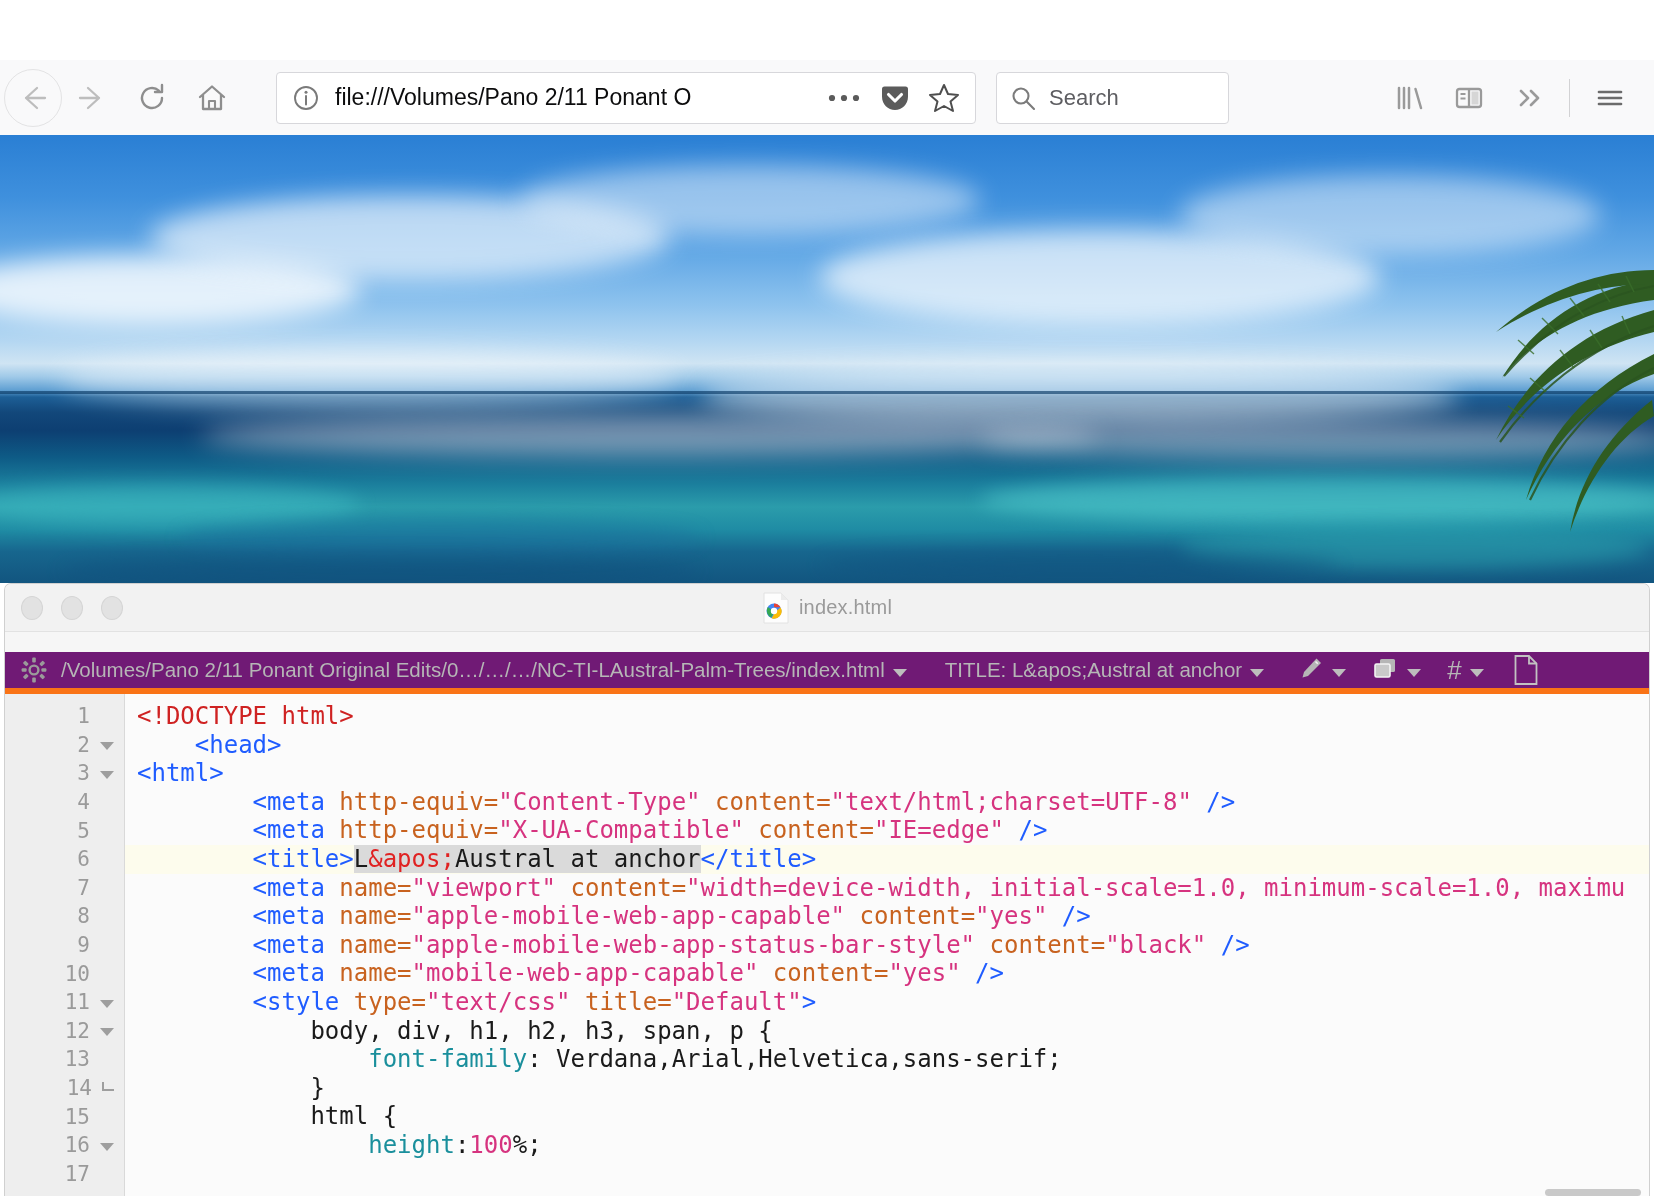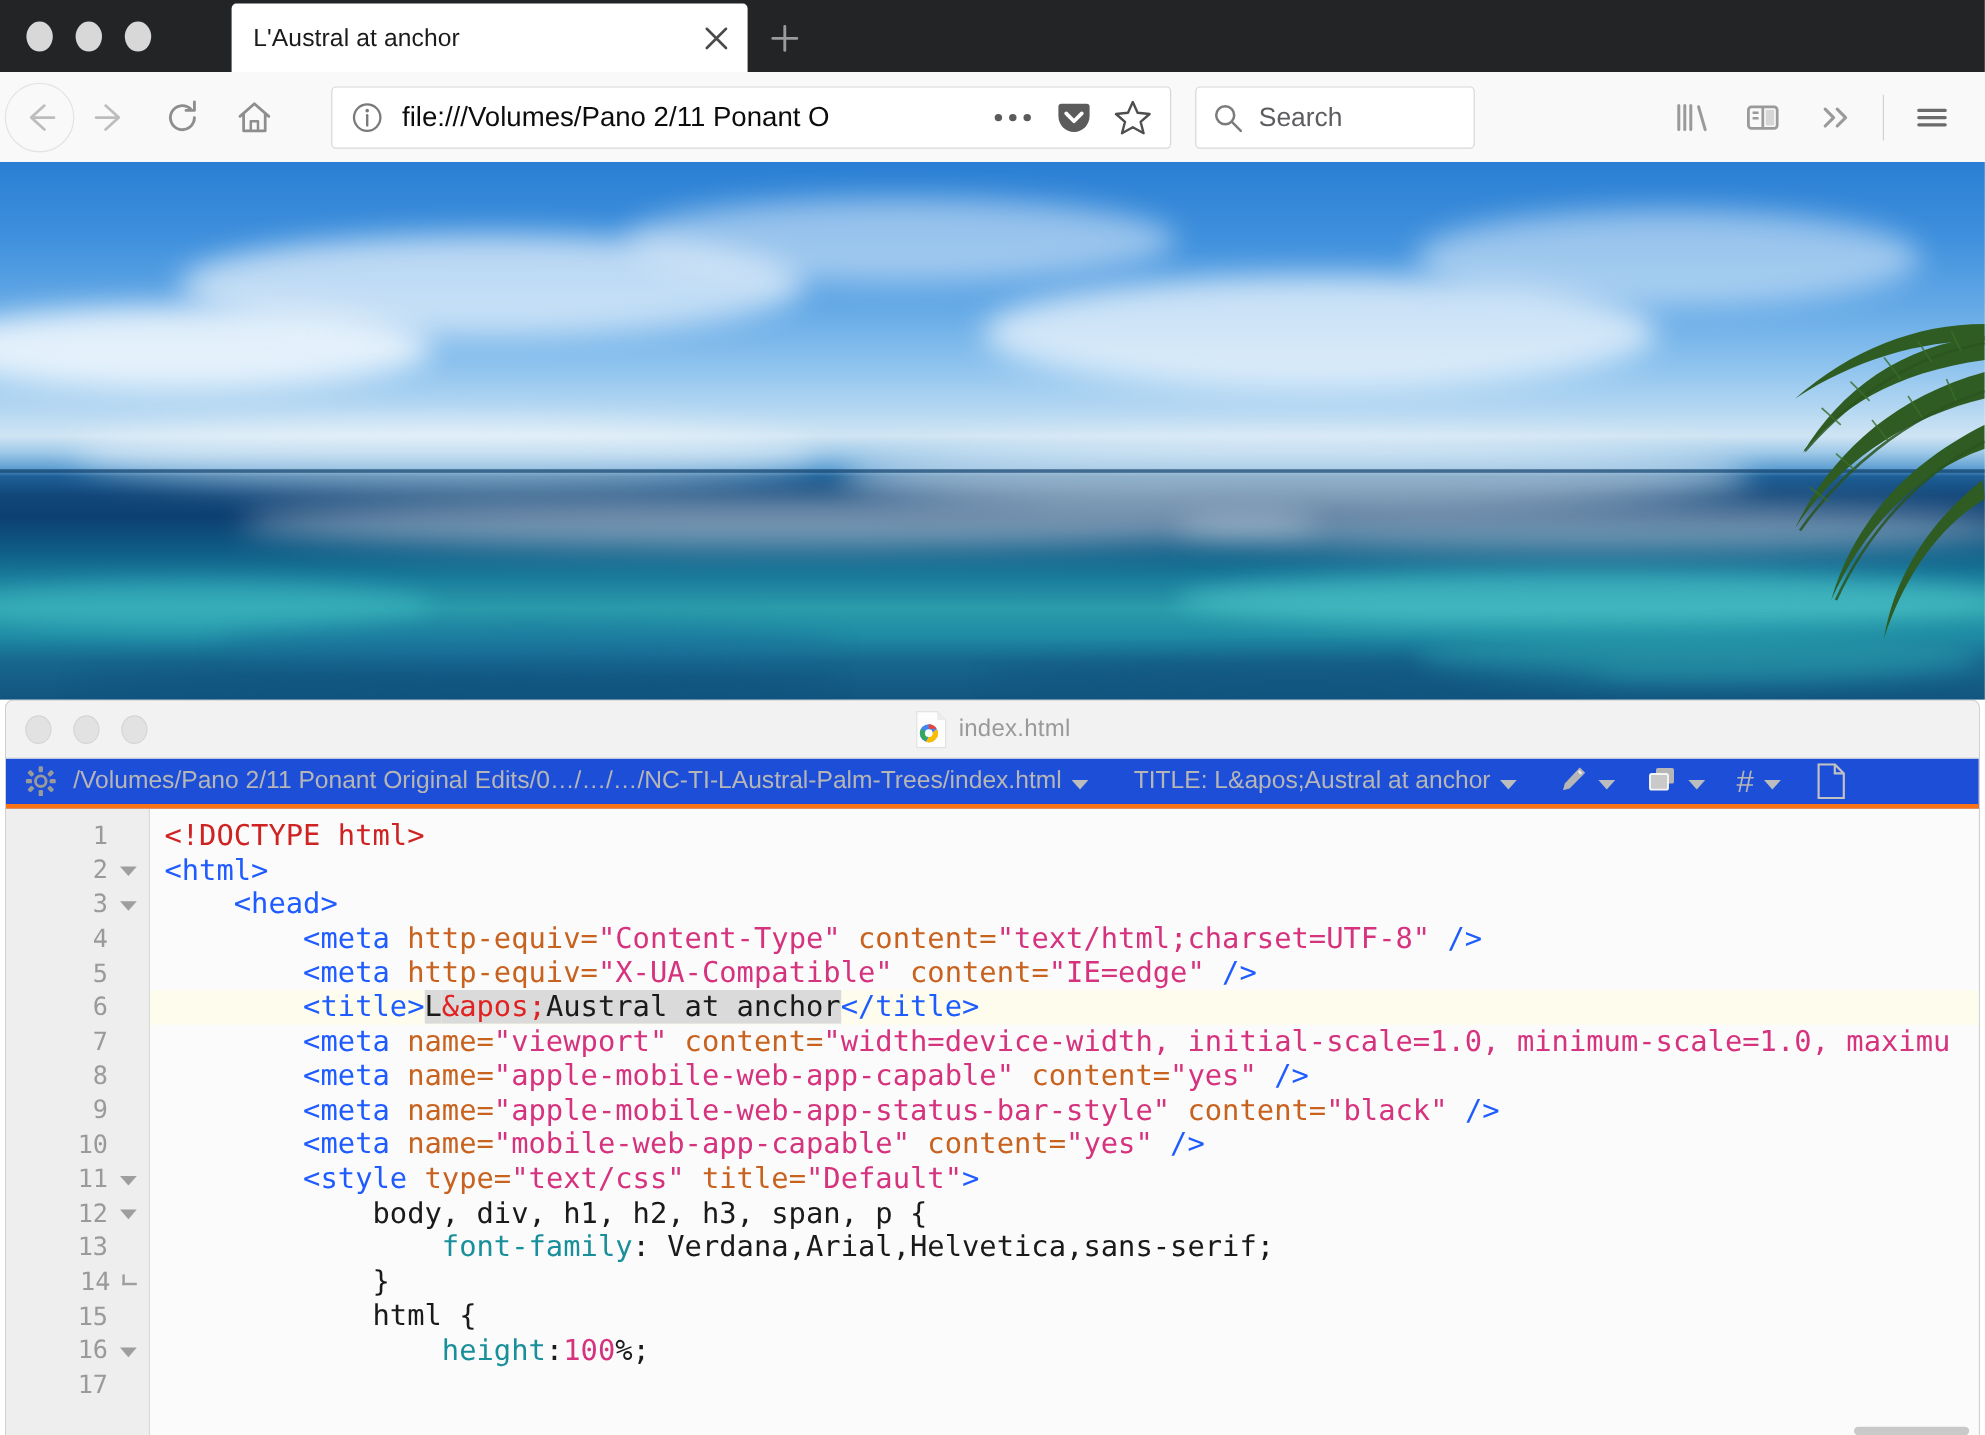--- a/index.html
+++ b/index.html
@@ -119,22 +119,22 @@
     width: 22px; height: 24px; border-radius: 50%;
     background: #e2e2e2; border: 1px solid #d5d5d5;
   }
   #editor-title-wrap {
     position: absolute; left: 0; right: 0; top: 0; bottom: 0;
     display: flex; align-items: center; justify-content: center; gap: 9px;
   }
   #editor-title-text { font-size: 20px; color: #9a9a9a; letter-spacing: .2px; }
 
   #editor-pathbar {
-    height: 42px; background: #1d4ed8; border-bottom: 4px solid #f97316;
-    display: flex; align-items: center; padding: 0 10px; gap: 0;
+    height: 42px; background: #701a75; border-bottom: 6px solid #f97316;
+    display: flex; align-items: center; padding: 0 10px; gap: 0; margin-top: 20px;
   }
   .path-seg { font-size: 20.5px; color: #b6b6b6; white-space: nowrap; }
   .caret-down {
     width: 0; height: 0; margin: 6px 0 0 8px;
     border-left: 7px solid transparent; border-right: 7px solid transparent;
     border-top: 8px solid #bdbdbd;
   }
   .pathbar-item { display: flex; align-items: center; }
 
   
@@ -189,42 +189,20 @@
     position: absolute; right: 8px; bottom: 0; width: 96px; height: 7px;
     background: #c9c9c9; border-radius: 4px;
   }
   #vert-scroll-track { position: absolute; right: 0; top: 0; bottom: 0; width: 6px; }
 </style>
 </head>
 <body>
 
 <div id="browser-window">
 
-  <div id="tab-strip">
-    <div id="traffic-lights">
-      <div class="tl"></div>
-      <div class="tl"></div>
-      <div class="tl"></div>
-    </div>
-
-    <div id="browser-tab">
-      <div id="tab-title">L'Austral at anchor</div>
-      <div id="tab-close">
-        <svg width="28" height="28" viewBox="0 0 28 28" aria-hidden="true">
-          <path d="M6 6 L22 22 M22 6 L6 22" stroke="#4a4a4a" stroke-width="2.2" fill="none" stroke-linecap="round"></path>
-        </svg>
-      </div>
-    </div>
-
-    <div id="new-tab-button">
-      <svg width="30" height="30" viewBox="0 0 30 30" aria-hidden="true">
-        <path d="M15 5 V25 M5 15 H25" stroke="#9b9b9b" stroke-width="2.4" stroke-linecap="round"></path>
-      </svg>
-    </div>
-  </div>
 
   <div id="nav-toolbar">
     <div class="nav-btn" id="back-button">
       <svg width="34" height="34" viewBox="0 0 34 34" aria-hidden="true">
         <path d="M21 7 L10 17 L21 27 M10 17 H29" stroke="#bdbdbd" stroke-width="2.3" fill="none" stroke-linecap="round" stroke-linejoin="round"></path>
       </svg>
     </div>
     <div class="nav-btn">
       <svg width="34" height="34" viewBox="0 0 34 34" aria-hidden="true">
         <path d="M13 7 L24 17 L13 27 M24 17 H5" stroke="#bdbdbd" stroke-width="2.3" fill="none" stroke-linecap="round" stroke-linejoin="round"></path>
@@ -508,22 +486,22 @@
           <span class="ln">16</span>
           <span class="fold"></span>
         </div>
         <div class="gutter-row">
           <span class="ln">17</span>
           <span class="fold-spacer"></span>
         </div>
       </div>
     <div id="code-lines">
         <div class="code-row"><span class="doctype">&lt;!DOCTYPE html&gt;</span></div>
+        <div class="code-row"><span class="tag">    &lt;head&gt;</span></div>
         <div class="code-row"><span class="tag">&lt;html&gt;</span></div>
-        <div class="code-row"><span class="tag">    &lt;head&gt;</span></div>
         <div class="code-row"><span class="tag">        &lt;meta </span><span class="attr">http-equiv=</span><span class="val">"Content-Type"</span><span class="attr"> content=</span><span class="val">"text/html;charset=UTF-8"</span><span class="tag"> /&gt;</span></div>
         <div class="code-row"><span class="tag">        &lt;meta </span><span class="attr">http-equiv=</span><span class="val">"X-UA-Compatible"</span><span class="attr"> content=</span><span class="val">"IE=edge"</span><span class="tag"> /&gt;</span></div>
         <div class="code-row highlight"><span class="tag">        &lt;title&gt;</span><span class="txt sel">L</span><span class="ent sel">&amp;apos;</span><span class="txt sel">Austral at anchor</span><span class="tag">&lt;/title&gt;</span></div>
         <div class="code-row"><span class="tag">        &lt;meta </span><span class="attr">name=</span><span class="val">"viewport"</span><span class="attr"> content=</span><span class="val">"width=device-width, initial-scale=1.0, minimum-scale=1.0, maximu</span></div>
         <div class="code-row"><span class="tag">        &lt;meta </span><span class="attr">name=</span><span class="val">"apple-mobile-web-app-capable"</span><span class="attr"> content=</span><span class="val">"yes"</span><span class="tag"> /&gt;</span></div>
         <div class="code-row"><span class="tag">        &lt;meta </span><span class="attr">name=</span><span class="val">"apple-mobile-web-app-status-bar-style"</span><span class="attr"> content=</span><span class="val">"black"</span><span class="tag"> /&gt;</span></div>
         <div class="code-row"><span class="tag">        &lt;meta </span><span class="attr">name=</span><span class="val">"mobile-web-app-capable"</span><span class="attr"> content=</span><span class="val">"yes"</span><span class="tag"> /&gt;</span></div>
         <div class="code-row"><span class="tag">        &lt;style </span><span class="attr">type=</span><span class="val">"text/css"</span><span class="attr"> title=</span><span class="val">"Default"</span><span class="tag">&gt;</span></div>
         <div class="code-row"><span class="txt">            body, div, h1, h2, h3, span, p {</span></div>
         <div class="code-row"><span class="prop">                font-family</span><span class="txt">: Verdana,Arial,Helvetica,sans-serif;</span></div>

